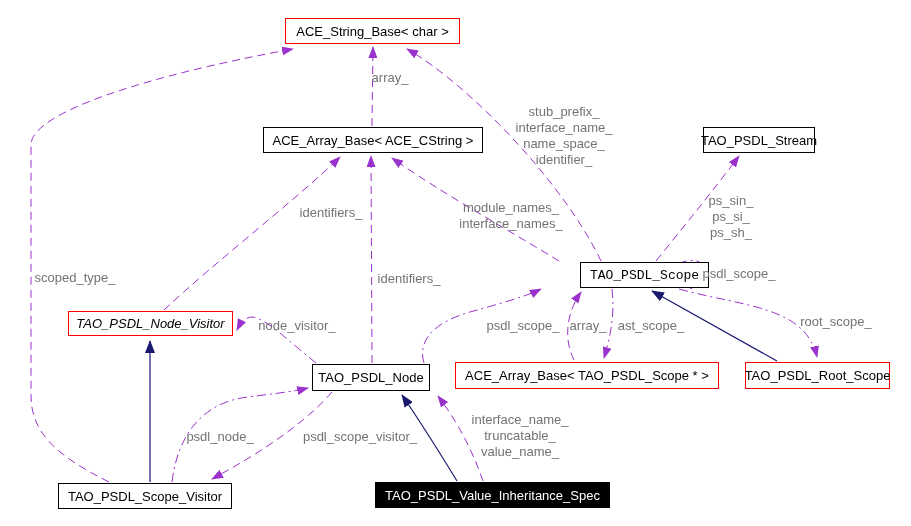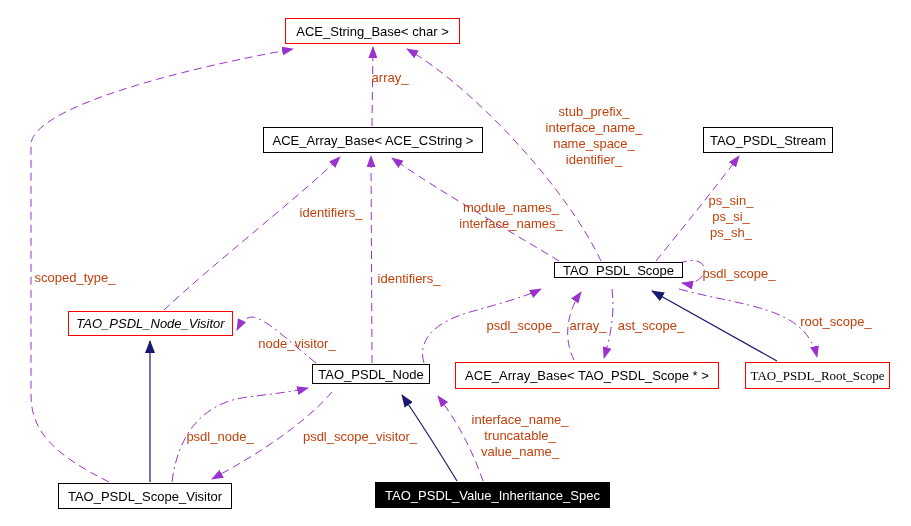--- a/index.html
+++ b/index.html
@@ -11,21 +11,21 @@
   .node{
     position:absolute;box-sizing:border-box;background:#ffffff;
     border:1px solid #000000;color:#000000;font-size:13px;
     display:flex;align-items:center;justify-content:center;
     white-space:nowrap;cursor:pointer;
   }
   .node.highlight{border-color:#ff0000;}
   .node.selected{background:#000000;color:#ffffff;border-color:#000000;margin-left:8px;}
   .edge-label{
     position:absolute;transform:translateX(-50%);
-    font-size:13px;color:#c2410c;text-align:center;line-height:16px;
+    font-size:13px;color:#737373;text-align:center;line-height:16px;
     white-space:nowrap;pointer-events:none;
   }
   .usage{stroke:#9a32cd;fill:none;stroke-width:1;}
   .dashed{stroke-dasharray:8 5;}
   .dashdot{stroke-dasharray:9 4 2 4;}
   .inherit{stroke:#191970;fill:none;stroke-width:1.2;}
 </style>
 </head>
 <body>
 
@@ -59,34 +59,34 @@
     <path class="usage dashed" d="M 483,481 C 473,452 459,424 438,396" marker-end="url(#pArrow)"></path>
 
     <path class="inherit" d="M 777,361 L 652,291" marker-end="url(#nArrow)"></path>
     <path class="inherit" d="M 150,482 L 150,341" marker-end="url(#nArrow)"></path>
     <path class="inherit" d="M 457,481 C 435,445 417,417 402,395" marker-end="url(#nArrow)"></path>
   </svg>
 
   <div id="nodes-layer">
       <div class="node highlight" style="left: 285px; top: 18px; width: 175px; height: 26px;">ACE_String_Base&lt; char &gt;</div>
       <div class="node" style="left: 263px; top: 127px; width: 220px; height: 26px;">ACE_Array_Base&lt; ACE_CString &gt;</div>
-      <div class="node" style="left: 703px; top: 127px; width: 130px; height: 26px;">TAO_PSDL_Stream</div>
-      <div class="node" style="left: 554px; top: 262px; width: 129px; height: 16px;">TAO_PSDL_Scope</div>
+      <div class="node" style="left: 703px; top: 127px; width: 112px; height: 26px;">TAO_PSDL_Stream</div>
+      <div class="node" style="left: 580px; top: 262px; width: 129px; height: 26px; font-family: Liberation Mono, monospace;">TAO_PSDL_Scope</div>
       <div class="node highlight" style="left: 68px; top: 311px; width: 165px; height: 25px; font-style: italic;">TAO_PSDL_Node_Visitor</div>
-      <div class="node" style="left: 312px; top: 364px; width: 118px; height: 20px;">TAO_PSDL_Node</div>
+      <div class="node" style="left: 312px; top: 364px; width: 118px; height: 27px;">TAO_PSDL_Node</div>
       <div class="node highlight" style="left: 455px; top: 362px; width: 264px; height: 27px;">ACE_Array_Base&lt; TAO_PSDL_Scope * &gt;</div>
-      <div class="node highlight" style="left: 745px; top: 362px; width: 145px; height: 27px; font-family: Liberation Serif, serif;">TAO_PSDL_Root_Scope</div>
+      <div class="node highlight" style="left: 745px; top: 362px; width: 145px; height: 27px;">TAO_PSDL_Root_Scope</div>
       <div class="node" style="left: 58px; top: 483px; width: 174px; height: 26px; text-align: right;">TAO_PSDL_Scope_Visitor</div>
       <div class="node selected" style="left: 367px; top: 482px; width: 235px; height: 26px;">TAO_PSDL_Value_Inheritance_Spec</div>
     </div>
   <div id="labels-layer">
       <div class="edge-label" style="left: 390px; top: 70px;">
         <div>array_</div>
       </div>
-      <div class="edge-label" style="left: 594px; top: 104px;">
+      <div class="edge-label" style="left: 564px; top: 104px;">
         <div>stub_prefix_</div>
         <div>interface_name_</div>
         <div>name_space_</div>
         <div>identifier_</div>
       </div>
       <div class="edge-label" style="left: 731px; top: 193px;">
         <div>ps_sin_</div>
         <div>ps_si_</div>
         <div>ps_sh_</div>
       </div>
@@ -96,21 +96,21 @@
       </div>
       <div class="edge-label" style="left: 331px; top: 205px;">
         <div>identifiers_</div>
       </div>
       <div class="edge-label" style="left: 409px; top: 271px;">
         <div>identifiers_</div>
       </div>
       <div class="edge-label" style="left: 75px; top: 270px;">
         <div>scoped_type_</div>
       </div>
-      <div class="edge-label" style="left: 297px; top: 318px; margin-top: 18px;">
+      <div class="edge-label" style="left: 297px; top: 318px;">
         <div>node_visitor_</div>
       </div>
       <div class="edge-label" style="left: 739px; top: 266px;">
         <div>psdl_scope_</div>
       </div>
       <div class="edge-label" style="left: 836px; top: 314px;">
         <div>root_scope_</div>
       </div>
       <div class="edge-label" style="left: 523px; top: 318px;">
         <div>psdl_scope_</div>

